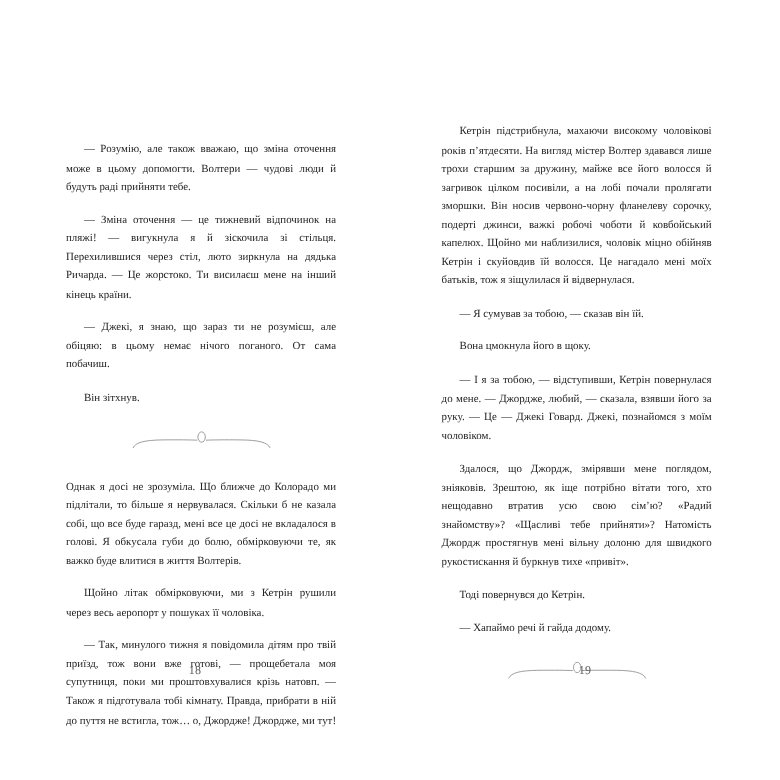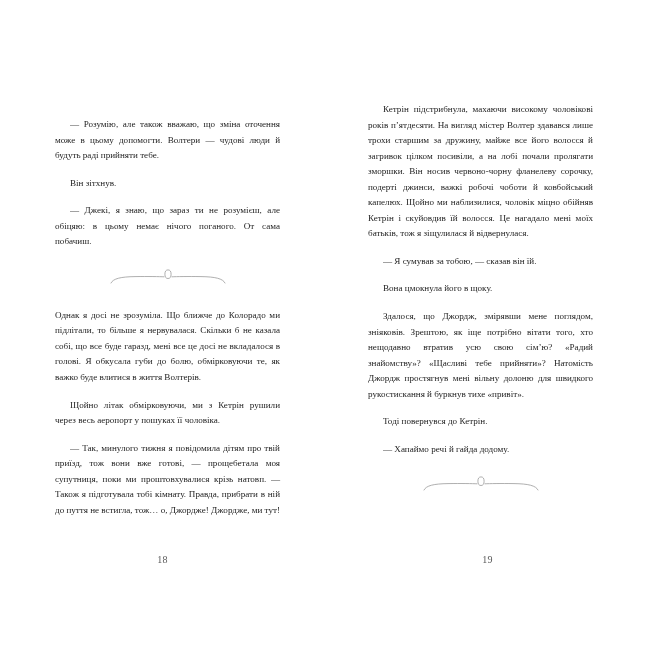--- a/index.html
+++ b/index.html
@@ -87,41 +87,43 @@
   .page-right .folio { left: 0; margin-top: 48px; }
 </style>
 </head>
 <body>
 
 <div class="spread">
 
   <div class="page page-left">
     <div class="textblock" id="left-blocks">
         <p class="para">— Розумію, але також вважаю, що зміна оточення може в цьому допомогти. Волтери — чудові люди й будуть раді прийняти тебе.</p>
+        <p class="para">— Зміна оточення — це тижневий відпочинок на пляжі! — вигукнула я й зіскочила зі стільця. Перехилившися через стіл, люто зиркнула на дядька Ричарда. — Це жорстоко. Ти висилаєш мене на інший кінець країни.</p>
+        <p class="para">— Джекі, я знаю, що зараз ти не розумієш, але обіцяю: в цьому немає нічого поганого. От сама побачиш.</p>
         <p class="para">Він зітхнув.</p>
-        <p class="para">— Джекі, я знаю, що зараз ти не розумієш, але обіцяю: в цьому немає нічого поганого. От сама побачиш.</p>
         <div class="ornament">
           <svg width="118" height="16" viewBox="0 0 118 16">
             <path d="M2 14 C 4 9.5, 12 7.8, 26 7.6 C 40 7.4, 50 7.6, 55 7.8" fill="none" stroke="#9a9a9a" stroke-width="0.8" stroke-linecap="round"></path>
             <path d="M116 14 C 114 9.5, 106 7.8, 92 7.6 C 78 7.4, 68 7.6, 63 7.8" fill="none" stroke="#9a9a9a" stroke-width="0.8" stroke-linecap="round"></path>
             <ellipse cx="59" cy="5.2" rx="3.1" ry="4.3" fill="none" stroke="#9a9a9a" stroke-width="0.8"></ellipse>
           </svg>
         </div>
         <p class="para noindent">Однак я досі не зрозуміла. Що ближче до Колорадо ми підлітали, то більше я нервувалася. Скільки б не казала собі, що все буде гаразд, мені все це досі не вкладалося в голові. Я обкусала губи до болю, обмірковуючи те, як важко буде влитися в життя Волтерів.</p>
         <p class="para">Щойно літак обмірковуючи, ми з Кетрін рушили через весь аеропорт у пошуках її чоловіка.</p>
         <p class="para">— Так, минулого тижня я повідомила дітям про твій приїзд, тож вони вже готові, — прощебетала моя супутниця, поки ми проштовхувалися крізь натовп. — Також я підготувала тобі кімнату. Правда, прибрати в ній до пуття не встигла, тож… о, Джордже! Джордже, ми тут!</p>
       </div>
     <div class="folio">18</div>
   </div>
 
   <div class="page page-right">
     <div class="textblock" id="right-blocks">
         <p class="para">Кетрін підстрибнула, махаючи високому чоловікові років п’ятдесяти. На вигляд містер Волтер здавався лише трохи старшим за дружину, майже все його волосся й загривок цілком посивіли, а на лобі почали пролягати зморшки. Він носив червоно-чорну фланелеву сорочку, подерті джинси, важкі робочі чоботи й ковбойський капелюх. Щойно ми наблизилися, чоловік міцно обійняв Кетрін і скуйовдив їй волосся. Це нагадало мені моїх батьків, тож я зіщулилася й відвернулася.</p>
         <p class="para">— Я сумував за тобою, — сказав він їй.</p>
         <p class="para">Вона цмокнула його в щоку.</p>
+        <p class="para">— І я за тобою, — відступивши, Кетрін повернулася до мене. — Джордже, любий, — сказала, взявши його за руку. — Це — Джекі Говард. Джекі, познайомся з моїм чоловіком.</p>
         <p class="para">Здалося, що Джордж, змірявши мене поглядом, зніяковів. Зрештою, як іще потрібно вітати того, хто нещодавно втратив усю свою сім’ю? «Радий знайомству»? «Щасливі тебе прийняти»? Натомість Джордж простягнув мені вільну долоню для швидкого рукостискання й буркнув тихе «привіт».</p>
         <p class="para">Тоді повернувся до Кетрін.</p>
         <p class="para">— Хапаймо речі й гайда додому.</p>
         <div class="ornament">
           <svg width="118" height="16" viewBox="0 0 118 16">
             <path d="M2 14 C 4 9.5, 12 7.8, 26 7.6 C 40 7.4, 50 7.6, 55 7.8" fill="none" stroke="#9a9a9a" stroke-width="0.8" stroke-linecap="round"></path>
             <path d="M116 14 C 114 9.5, 106 7.8, 92 7.6 C 78 7.4, 68 7.6, 63 7.8" fill="none" stroke="#9a9a9a" stroke-width="0.8" stroke-linecap="round"></path>
             <ellipse cx="59" cy="5.2" rx="3.1" ry="4.3" fill="none" stroke="#9a9a9a" stroke-width="0.8"></ellipse>
           </svg>
         </div>

